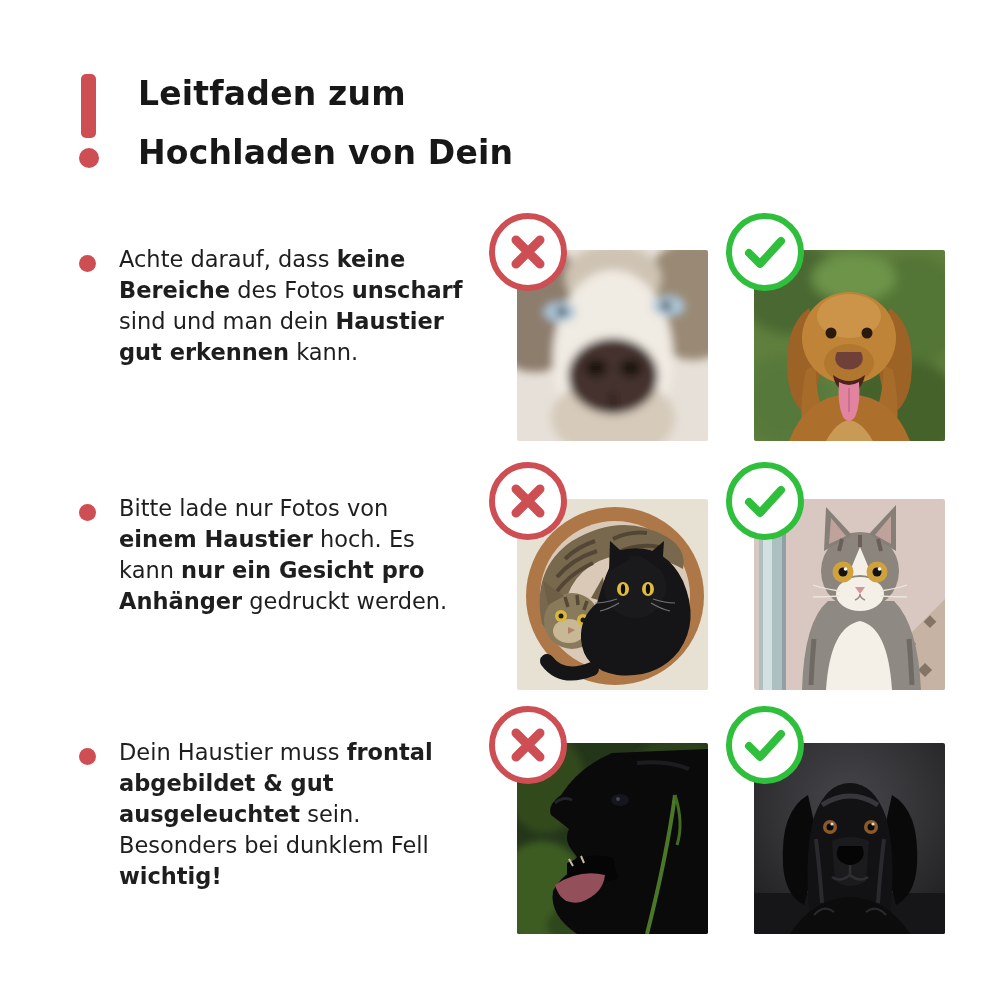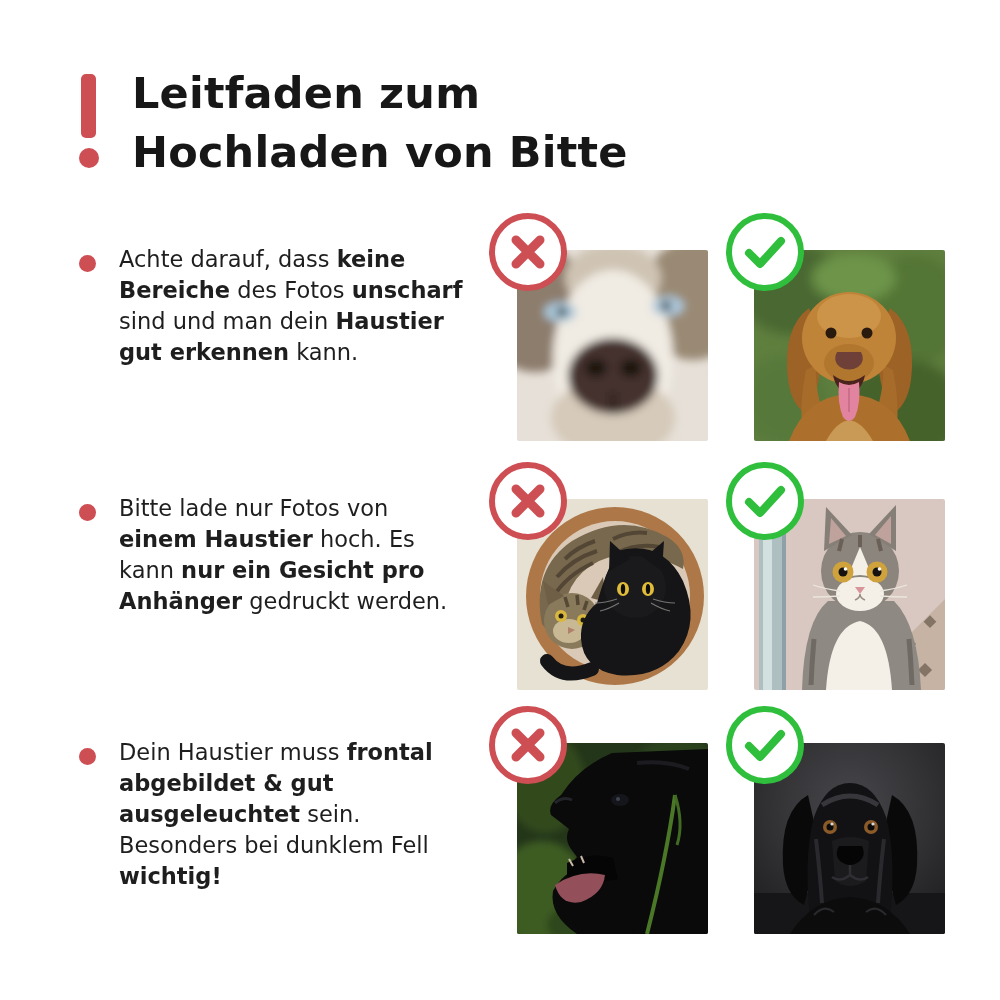--- a/index.html
+++ b/index.html
@@ -15,22 +15,22 @@
   body{font-family:"DejaVu Sans","Liberation Sans",sans-serif;}
   .page{
     position:relative;width:1000px;height:1000px;margin:0 auto;
     background:var(--page-bg);overflow:hidden;
   }
   
   .exclaim{position:absolute;left:81px;top:74px;width:15px;height:95px;}
   .exclaim .bar{position:absolute;left:0;top:0;width:15px;height:64px;border-radius:5px;background:var(--accent-red);}
   .exclaim .dot{position:absolute;left:-2px;top:74px;width:20px;height:20px;border-radius:50%;background:var(--accent-red);}
   h1.title{
-    position:absolute;left:132px;top:64px;
-    font-size:43px;line-height:59px;font-weight:700;
+    position:absolute;left:138px;top:64px;
+    font-size:33px;line-height:59px;font-weight:700;
     color:var(--title-text);letter-spacing:.2px;
   }
   
   .row{position:absolute;left:0;width:829px;height:191px;}
   .row-1{top:250px;}
   .row-2{top:499px;}
   .row-3{top:743px;}
   .bullet{position:absolute;left:79px;top:5px;width:17px;height:17px;border-radius:50%;background:var(--accent-red);}
   .gtext{
     position:absolute;left:119px;top:-6px;width:354px;
@@ -54,21 +54,21 @@
 <body>
 
 <div class="page">
 
   <div class="exclaim">
     <span class="bar"></span>
     <span class="dot"></span>
   </div>
   <h1 class="title">
     <span>Leitfaden zum</span><br>
-    <span>Hochladen von Bitte</span>
+    <span>Hochladen von Dein</span>
   </h1>
 
   <section class="row row-1">
     <span class="bullet"></span>
     <p class="gtext"><span>Achte darauf, dass </span><span class="b">keine Bereiche</span><span> des Fotos </span><span class="b">unscharf</span><span> sind und man dein </span><span class="b">Haustier gut erkennen</span><span> kann.</span></p>
 
     <figure class="photo bad">
       <svg class="pet" viewBox="0 0 191 191" aria-hidden="true">
         <defs>
             <filter id="blurA" x="-20%" y="-20%" width="140%" height="140%">

